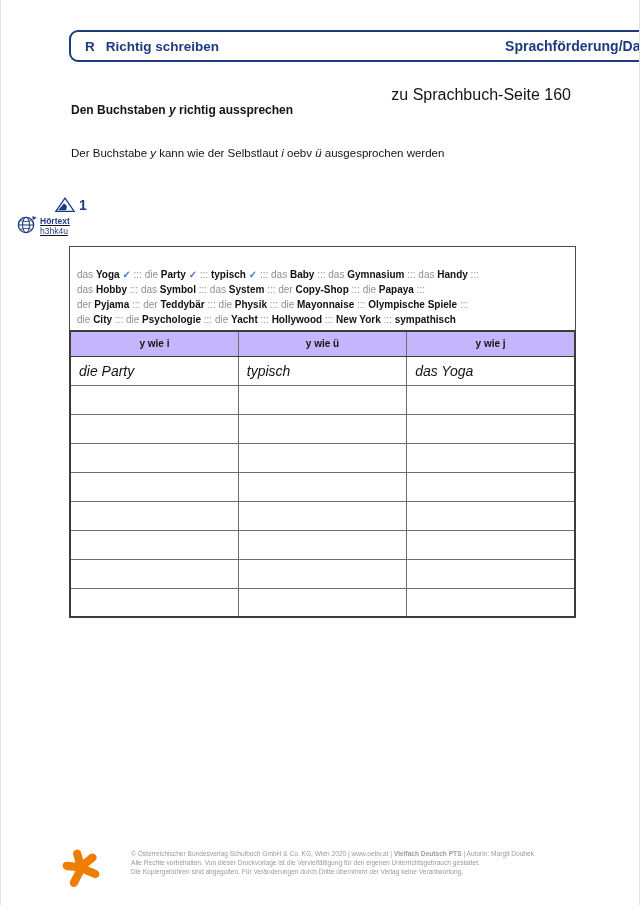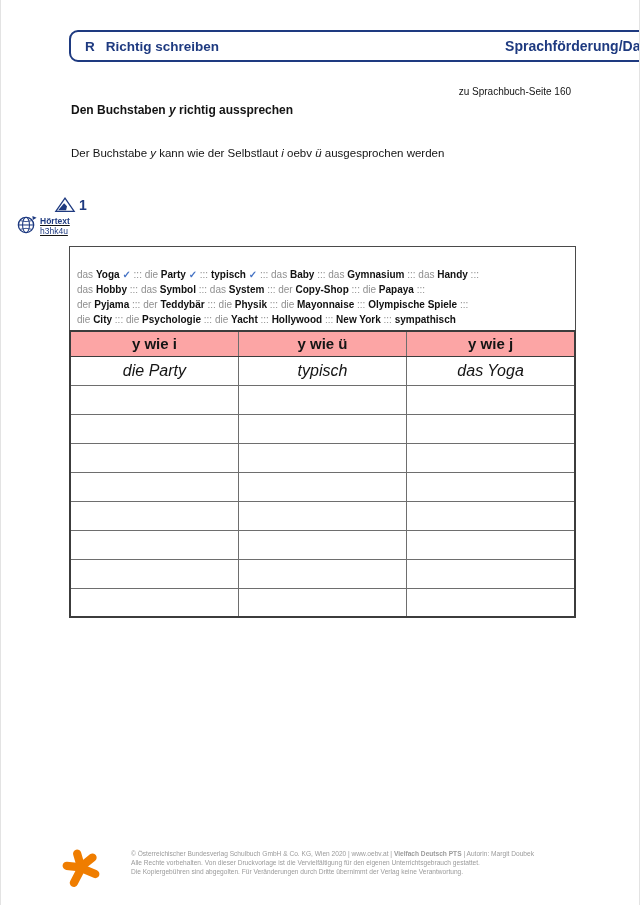--- a/index.html
+++ b/index.html
@@ -17,21 +17,21 @@
 
   
   .hdr{position:absolute;left:68px;top:30px;width:596px;height:32px;
        border:2px solid var(--blue);border-radius:9px;
        display:flex;align-items:center;justify-content:space-between;
        padding:0 14px;color:var(--blue);font-weight:700;}
   .hdr-left{font-size:13.5px;}
   .hdr-left .r-letter{margin-right:11px;}
   .hdr-right{font-size:14px;}
 
-  .pageref{position:absolute;right:68px;top:86px;font-size:10px;color:var(--ink);}
+  .pageref{position:absolute;right:68px;top:86px;font-size:16px;color:var(--ink);}
 
   .title{position:absolute;left:70px;top:103px;font-size:12px;font-weight:700;}
   .title .it{font-style:italic;}
 
   .intro{position:absolute;left:70px;top:146px;font-size:11.5px;line-height:15px;}
   .intro .tok-i{font-style:italic;}
 
   
   .ex-icon{position:absolute;left:53px;top:196px;}
   .ex-num{position:absolute;left:78px;top:197px;font-size:14px;font-weight:700;color:var(--blue);}
@@ -48,24 +48,24 @@
            font-size:10px;line-height:15px;}
   .tok-a{color:var(--gray);}
   .tok-w{font-weight:700;color:#111;}
   .tok-c{color:var(--check);font-weight:700;}
   .tok-s{color:var(--gray);}
 
   
   table.sort{position:absolute;left:68px;top:330px;width:507px;
              border-collapse:collapse;table-layout:fixed;
              border:2px solid #3c3c3c;}
-  table.sort th{background:#fca5a5;border:1px solid #6e6e6e;border-bottom:1.6px solid #3c3c3c;
-                height:25px;font-size:15px;font-weight:700;text-align:center;}
-  table.sort td{height:29px;border:1px solid #6e6e6e;font-size:16px;
-                font-style:italic;padding:2px 8px;vertical-align:middle;text-align:center;}
+  table.sort th{background:#c4b5fd;border:1px solid #6e6e6e;border-bottom:1.6px solid #3c3c3c;
+                height:25px;font-size:10px;font-weight:700;text-align:center;}
+  table.sort td{height:29px;border:1px solid #6e6e6e;font-size:14px;
+                font-style:italic;padding:2px 8px;vertical-align:middle;text-align:left;}
 
   
   .logo{position:absolute;left:58px;top:846px;}
   .ftr{position:absolute;left:130px;top:849px;font-size:6.6px;line-height:9px;
        color:var(--ftr);white-space:nowrap;}
   .ftr b{font-weight:700;color:var(--ftr);}
 </style>
 </head>
 <body>
 

